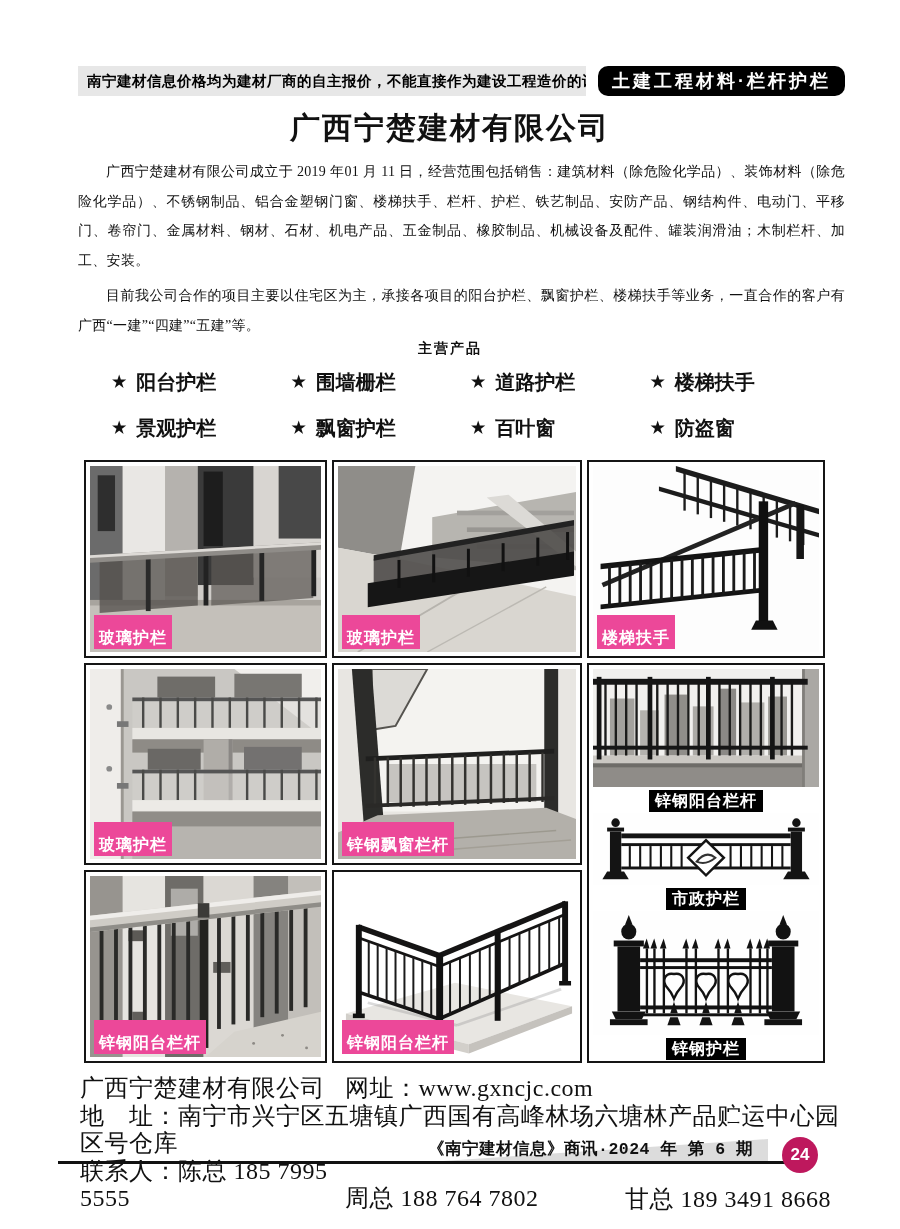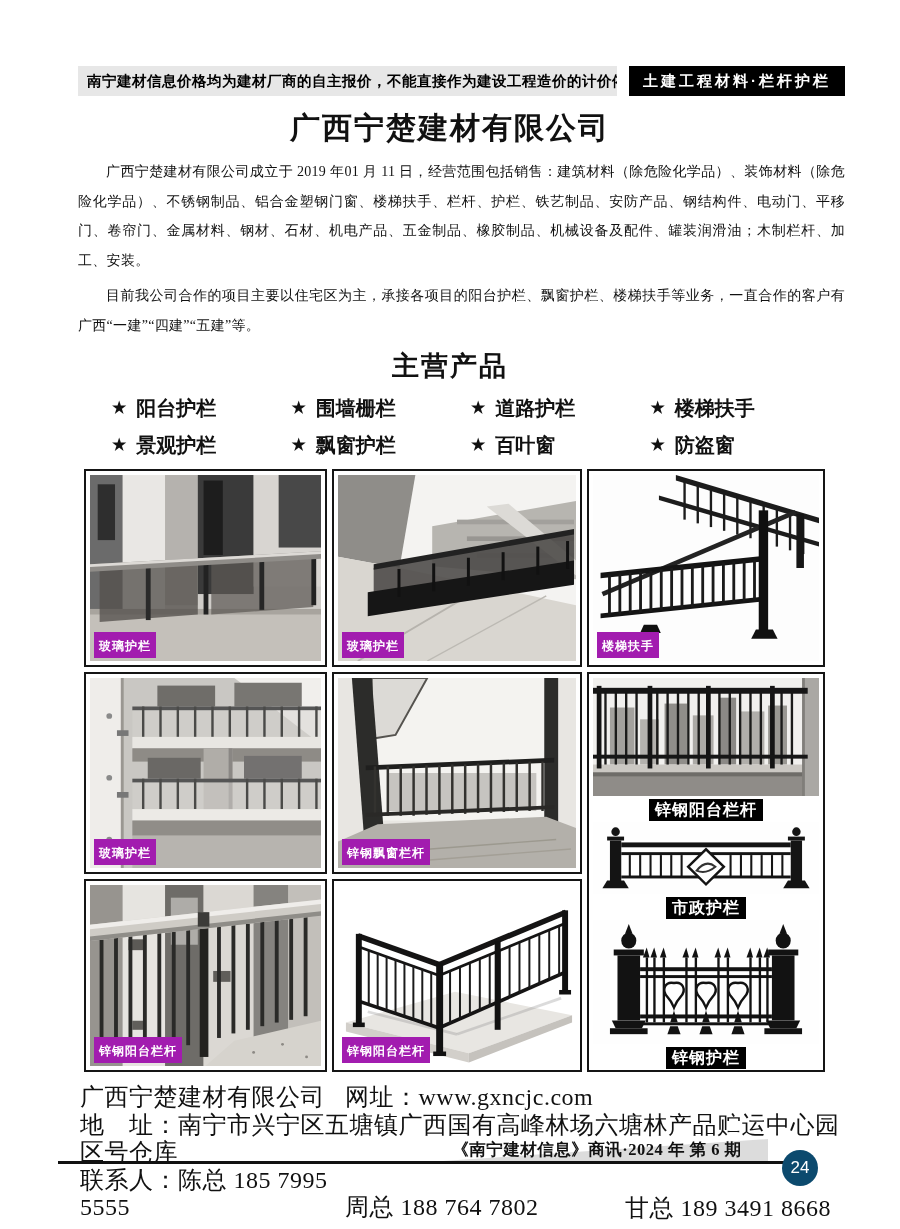--- a/index.html
+++ b/index.html
@@ -16,59 +16,59 @@
   
   .topbar { display:flex; gap:12px; margin:66px 55px 0 78px; height:30px; }
   .notice {
     flex:1; background:#e7e7e7; color:#000;
     font-family:"Liberation Sans", sans-serif; font-weight:bold;
     font-size:14.5px; display:flex; align-items:center; padding:0 9px;
     letter-spacing:0.5px; white-space:nowrap; overflow:hidden;
   }
   .category {
     background:#000; color:#fff; font-family:"Liberation Sans", sans-serif;
-    font-weight:bold; font-size:15px; display:flex; align-items:center;
-    padding:0 14px; letter-spacing:3px; white-space:nowrap;
+    font-weight:bold; font-size:18px; display:flex; align-items:center;
+    padding:0 14px; letter-spacing:3px; white-space:nowrap;border-radius:10px;
   }
   
   .title { text-align:center; font-size:30px; font-weight:bold; margin-top:12px; letter-spacing:2px; }
   .para {
     margin:8px 55px 0 78px; font-size:14px; line-height:29.5px;
     text-align:justify; text-indent:2em; letter-spacing:0.3px;
   }
   .para.second { margin-top:6px; }
   
   .products-heading {
     text-align:center; font-family:"Liberation Sans", sans-serif;
-    font-weight:bold; font-size:27px; margin-top:8px; letter-spacing:2px;
+    font-weight:bold; font-size:14px; letter-spacing:2px;
   }
   .product-list {
-    margin:10px 70px 8px 112px; display:grid;
-    grid-template-columns:repeat(4,1fr); row-gap:7px;
+    margin:10px 70px 16px 112px; display:grid;
+    grid-template-columns:repeat(4,1fr); row-gap:16px;
     font-family:"Liberation Sans", sans-serif; font-weight:bold; font-size:20px;
   }
   .product-item { white-space:nowrap; line-height:28px; }
   .star { font-size:16px; margin-right:10px; position:relative; top:-2px; }
   
   .photo-grid {
     margin:8px 0 0 84px; width:741px; display:grid;
     grid-template-columns:243px 250px 238px;
     grid-template-rows:198px 202px 193px;
     gap:5px;
   }
   .cell {
     border:2px solid #151515; background:#fff; position:relative;
     overflow:hidden; padding:4px;
   }
   .cell svg { display:block; width:100%; height:100%; }
   .cell-merged { grid-column:3; grid-row:2 / 4; padding:4px 4px 2px; }
   .plabel {
-    position:absolute; left:8px; bottom:7px; background:#a21caf; color:#fff;
-    font-family:"Liberation Sans", sans-serif; font-weight:bold; font-size:12px;
-    line-height:21px; padding:4px 5px 1px; letter-spacing:1px; white-space:nowrap;
+    position:absolute; left:8px; bottom:7px; background:#ec4899; color:#fff;
+    font-family:"Liberation Sans", sans-serif; font-weight:bold; font-size:16px;
+    line-height:21px; padding:12px 5px 1px; letter-spacing:1px; white-space:nowrap;
   }
   .sub { position:relative; }
   .sub .img { width:100%; }
   .sub1 .img { height:118px; } .sub2 .img { height:72px; } .sub3 .img { height:124px; }
   .center-wrap { text-align:center; height:26px; line-height:26px; }
   .plabel-c {
     display:inline-block; background:#000; color:#fff;
     font-family:"Liberation Sans", sans-serif; font-weight:bold; font-size:16px;
     line-height:21px; padding:0 6px 1px; letter-spacing:1px; vertical-align:middle;
   }
@@ -77,30 +77,30 @@
   .c-company { display:inline-block; width:265px; }
   .c-span1 { display:inline-block; width:265px; }
   .c-span2 { display:inline-block; width:280px; }
   
   .wedge {
     position:absolute; left:428px; top:1139px; width:340px; height:23px;
     background:#dcdcdc;
     clip-path:polygon(0 100%, 100% 0, 100% 100%);
   }
   .journal {
-    position:absolute; left:428px; top:1138px; width:340px; text-align:center;
-    font-family:Liberation Serif, serif; font-weight:bold; font-size:16.5px;
+    position:absolute; left:428px; top:1138px; width:340px; text-align:left;
+    font-family:Liberation Mono, monospace; font-weight:bold; font-size:16.5px;
     line-height:23px; letter-spacing:0.5px; padding-right:2px;
   }
   .footer-line { position:absolute; left:58px; top:1161px; width:730px; height:3px; background:#111; }
   .page-num {
     position:absolute; left:782px; top:1137px; width:36px; height:36px;
-    background:#0c4a6e; color:#fff; border-radius:50%;
-    font-family:"Liberation Sans", sans-serif; font-weight:normal; font-size:17px;
-    display:flex; align-items:center; justify-content:center;margin-top:13px;
+    background:#be185d; color:#fff; border-radius:50%;
+    font-family:"Liberation Sans", sans-serif; font-weight:bold; font-size:17px;
+    display:flex; align-items:center; justify-content:center;
   }
 </style>
 </head>
 <body>
 
 <div class="page">
 
   <div class="topbar">
     <div class="notice">南宁建材信息价格均为建材厂商的自主报价，不能直接作为建设工程造价的计价依据。</div>
     <div class="category">土建工程材料·栏杆护栏</div>

